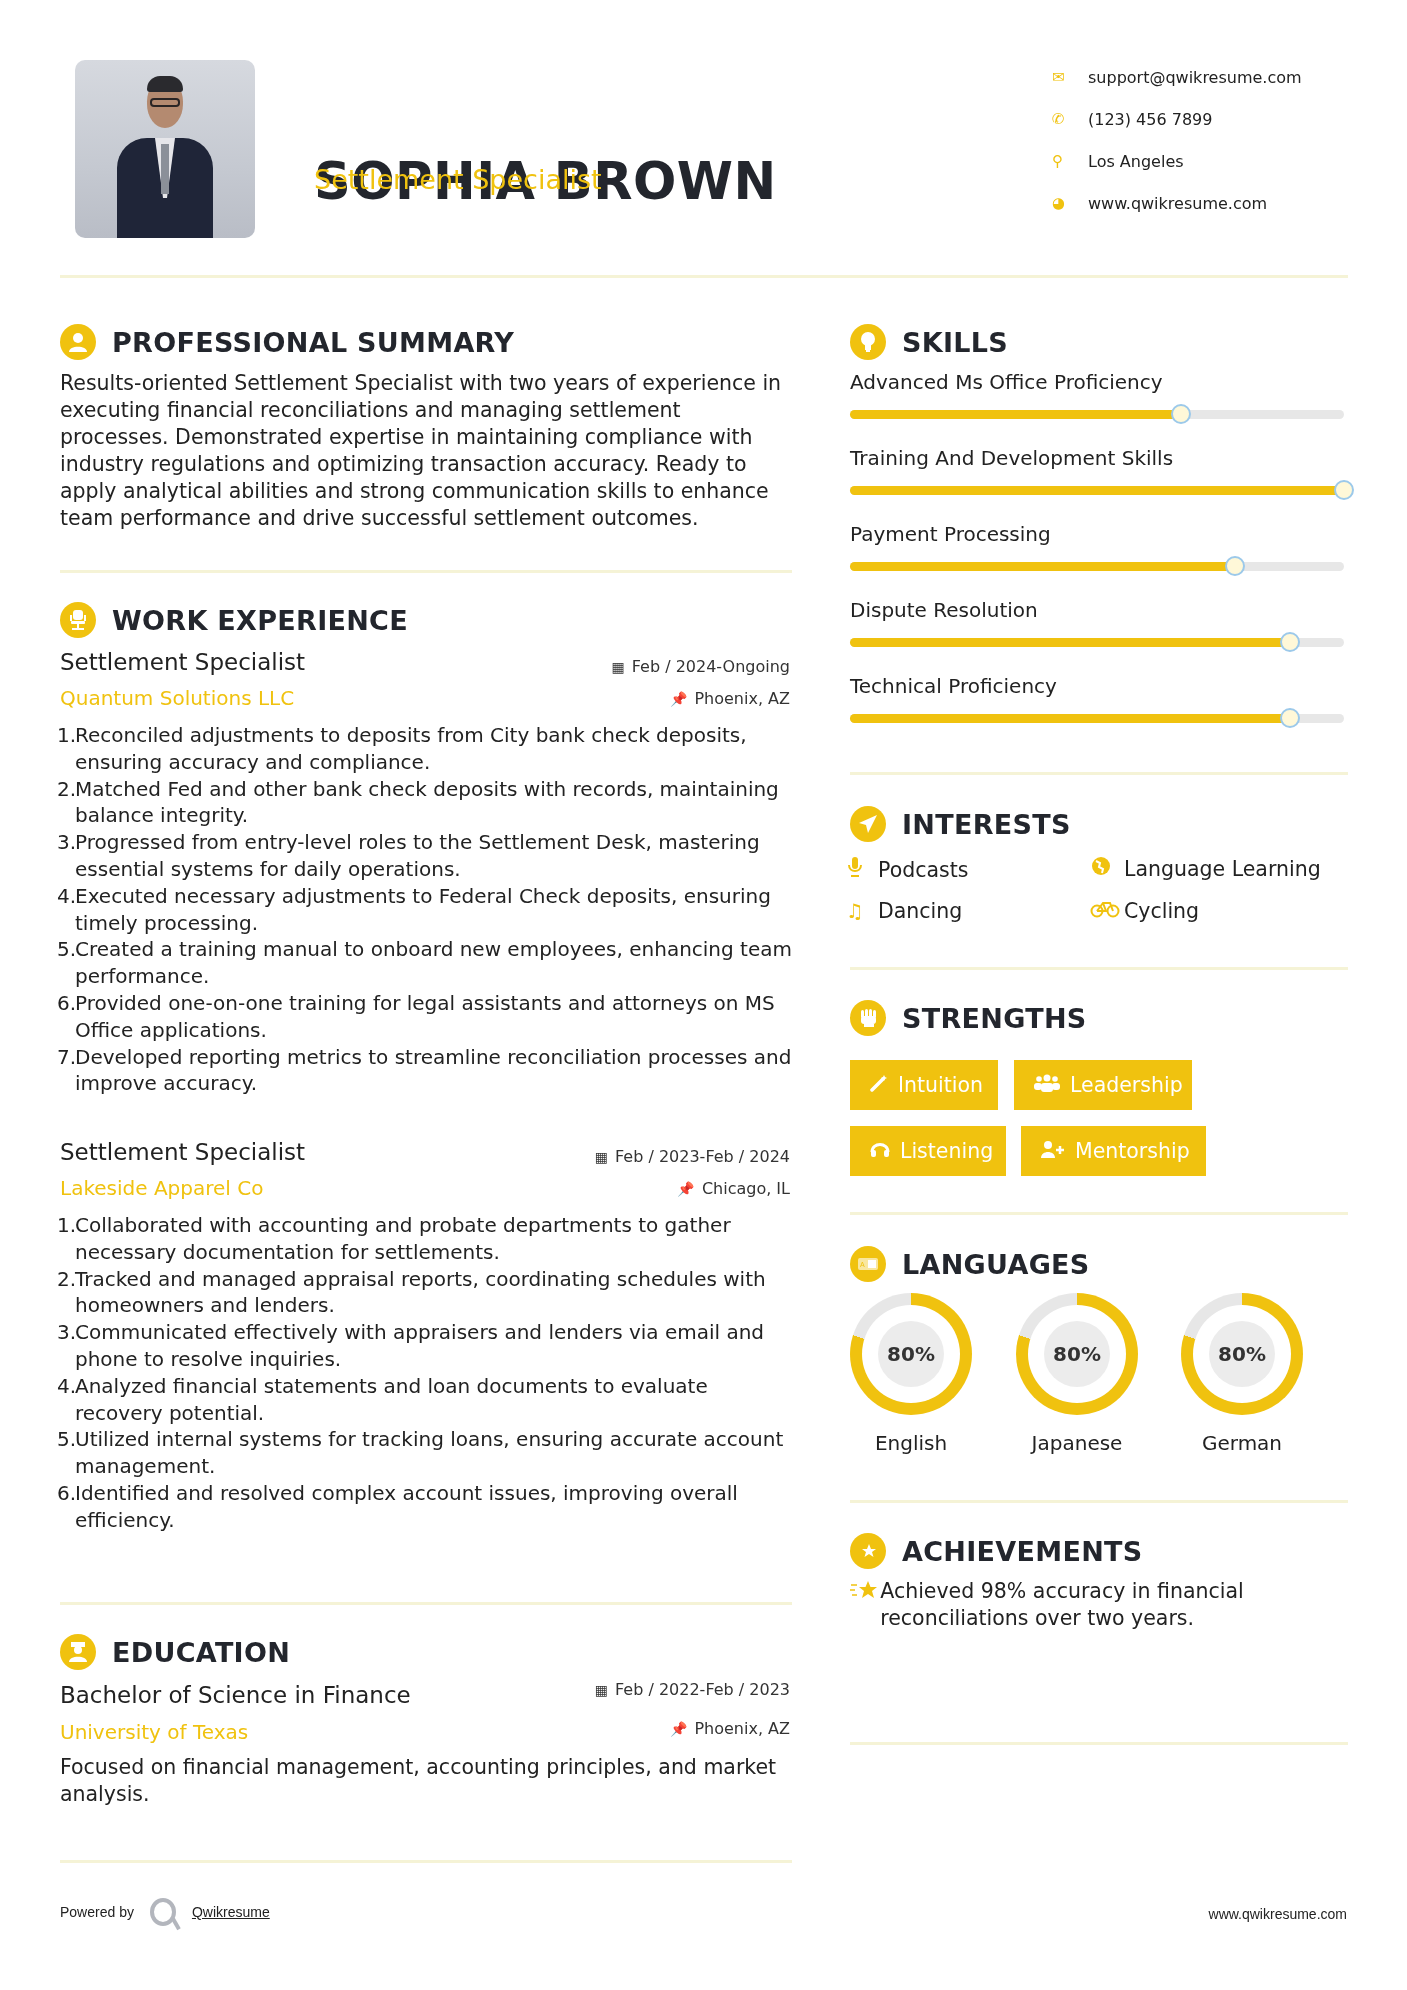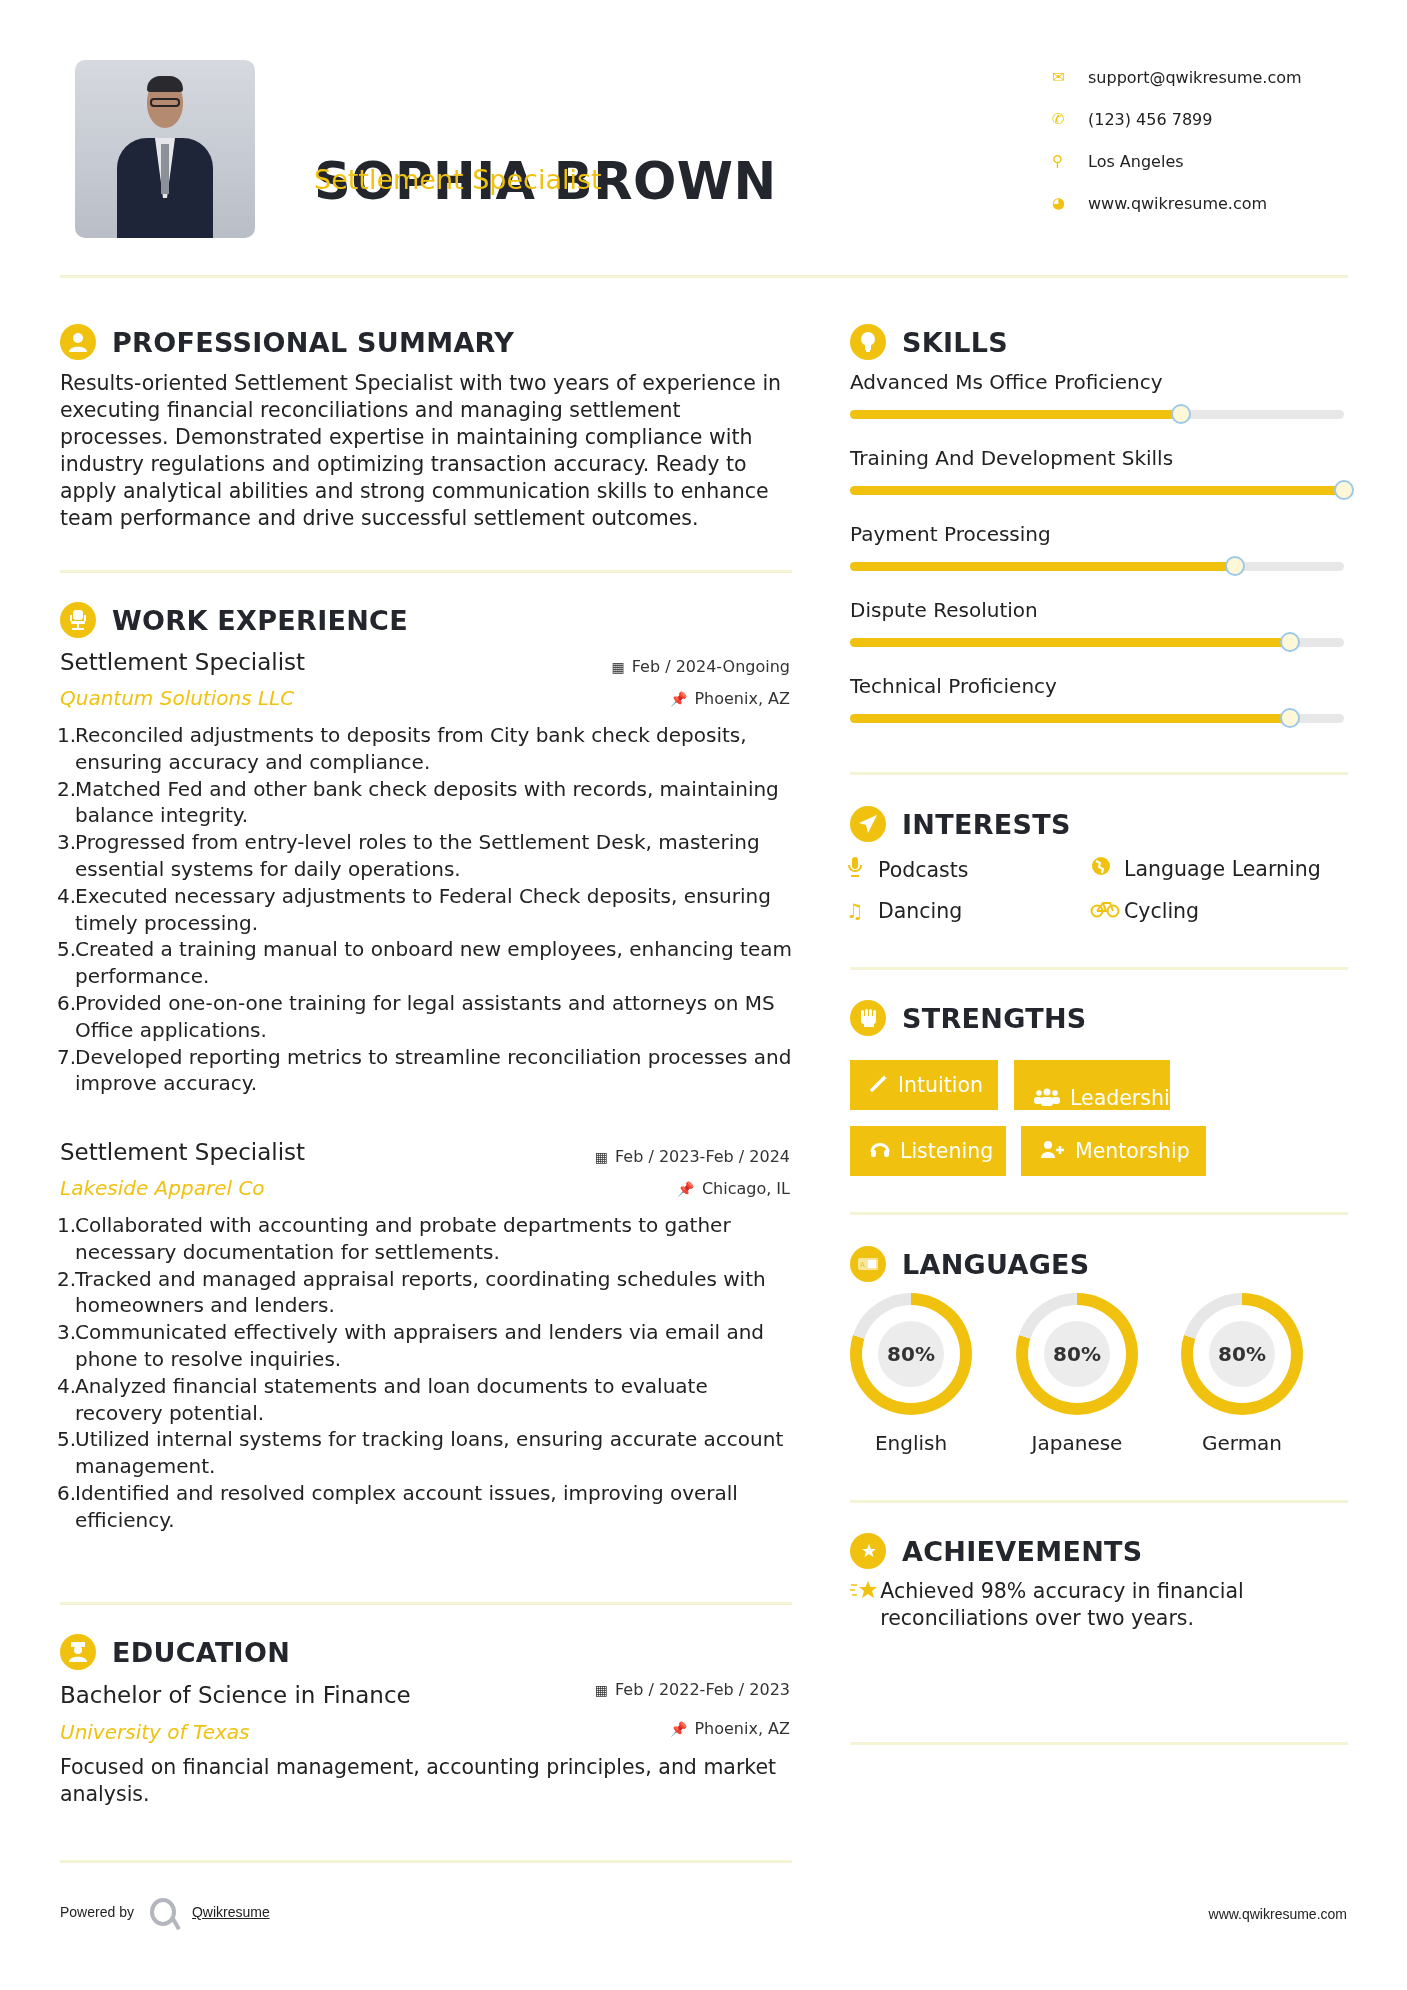--- a/index.html
+++ b/index.html
@@ -25,21 +25,21 @@
   .hr { position: absolute; height: 3px; background: #f5f3d6; }
 
   
   .sec-head { position: absolute; display: flex; align-items: center; }
   .sec-icon { width: 36px; height: 36px; border-radius: 50%; background: #f0c20f; color: #fff; display: flex; align-items: center; justify-content: center; font-size: 18px; margin-right: 16px; }
   .sec-title { font-size: 27px; font-weight: bold; color: #23262d; font-family: "DejaVu Sans", sans-serif; letter-spacing: 0.3px; }
 
   .para { position: absolute; font-size: 20.5px; line-height: 27px; color: #222; font-family: "DejaVu Sans", sans-serif; }
 
   .job-title { position: absolute; font-size: 23px; color: #222; font-family: "DejaVu Sans", sans-serif; }
-  .company { position: absolute; font-size: 20px; color: #f0c20f; font-family: "DejaVu Sans", sans-serif; font-style: italic; }
+  .company { position: absolute; font-size: 20px; color: #f0c20f; font-family: "DejaVu Sans", sans-serif; }
   .meta { position: absolute; font-size: 16px; color: #333; text-align: right; font-family: "DejaVu Sans", sans-serif; white-space: nowrap; }
   .meta .mi { color: #333; margin-right: 7px; font-size: 14px; }
 
   .olist { position: absolute; list-style: none; font-size: 20px; line-height: 26.8px; color: #222; font-family: "DejaVu Sans", sans-serif; }
   .olist li { position: relative; padding-left: 18px; }
   .olist li .num { position: absolute; left: 0; top: 0; }
 
   
   .skill { position: absolute; left: 850px; width: 494px; }
   .skill-label { font-size: 20px; color: #222; font-family: "DejaVu Sans", sans-serif; height: 28px; }
@@ -294,21 +294,21 @@
   </div>
   <div class="chip" style="left:850px; top:1060px; width:148px;">
     <span class="chi">
       <svg width="18" height="18" viewBox="0 0 18 18">
           <path d="M2 16 L13 5" stroke="#fff" stroke-width="3.5" stroke-linecap="round"></path>
           <path d="M14 1 L15 3 L17 4 L15 5 L14 7 L13 5 L11 4 L13 3 Z" fill="#fff"></path>
         </svg>
     </span>
     <span>Intuition</span>
   </div>
-  <div class="chip" style="left:1014px; top:1060px; width:156px;align-items:flex-end;">
+  <div class="chip" style="left:1014px; top:1060px; width:178px;">
     <span class="chi">
       <svg width="26" height="18" viewBox="0 0 26 18">
           <circle cx="13" cy="4" r="3.5" fill="#fff"></circle>
           <circle cx="5" cy="5" r="2.8" fill="#fff"></circle>
           <circle cx="21" cy="5" r="2.8" fill="#fff"></circle>
           <rect x="7" y="9" width="12" height="9" rx="3" fill="#fff"></rect>
           <rect x="0" y="9" width="8" height="7" rx="3" fill="#fff"></rect>
           <rect x="18" y="9" width="8" height="7" rx="3" fill="#fff"></rect>
         </svg>
     </span>

